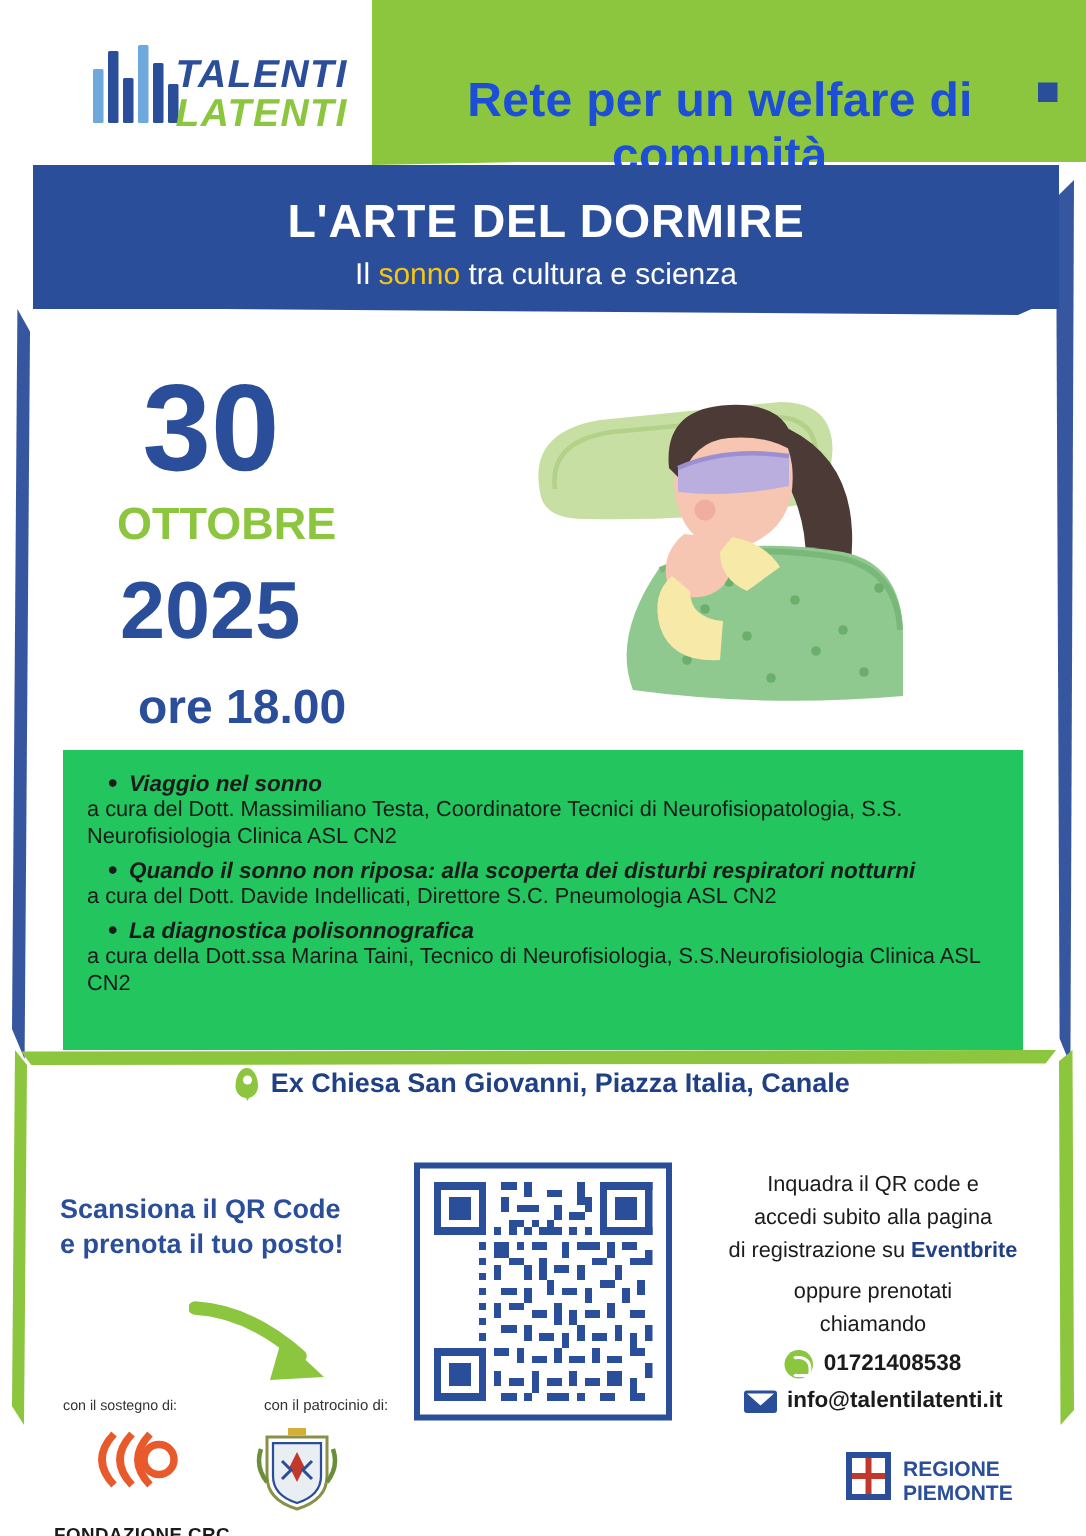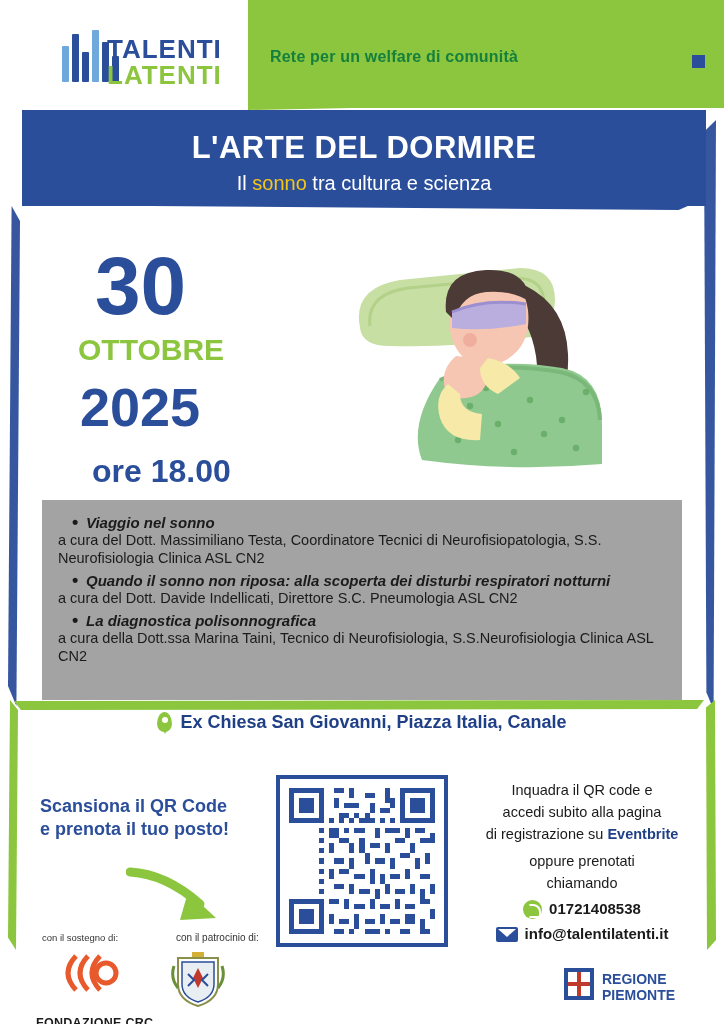--- a/index.html
+++ b/index.html
@@ -20,38 +20,39 @@
     position:absolute;left:248px;top:0;width:476px;height:108px;
     background:#8cc63e;
   }
   .header-green-trim{
     position:absolute;left:248px;top:94px;width:476px;height:16px;
     background:#8cc63e;
     clip-path:polygon(0 0,100% 0,100% 40%,0 100%);
   }
   .header-title{
     position:absolute;left:270px;top:48px;width:420px;
-    color:#15803d;font-size:16px;font-weight:bold;
+    color:#1d4ed8;font-size:32px;font-weight:bold;
     letter-spacing:.2px;
+    text-align:center;
   }
   .header-square{
     position:absolute;left:692px;top:55px;width:13px;height:13px;
     background:#2b4e9b;
   }
   
   .logo-wrap{position:absolute;left:62px;top:30px;width:180px;height:62px;}
   .logo-bars{position:absolute;left:0;top:0;width:62px;height:56px;}
   .logo-bars i{position:absolute;bottom:4px;width:7px;background:#2b4e9b;display:block;border-radius:1px;}
   .logo-bars i:nth-child(1){left:0px;height:36px;background:#6fa8dc;}
   .logo-bars i:nth-child(2){left:10px;height:48px;background:#2b4e9b;}
   .logo-bars i:nth-child(3){left:20px;height:30px;background:#2b4e9b;}
   .logo-bars i:nth-child(4){left:30px;height:52px;background:#6fa8dc;}
   .logo-bars i:nth-child(5){left:40px;height:40px;background:#2b4e9b;}
   .logo-bars i:nth-child(6){left:50px;height:26px;background:#2b4e9b;}
-  .logo-text{position:absolute;left:45px;top:6px;line-height:1.0;}
+  .logo-text{position:absolute;left:55px;top:6px;line-height:1.0;font-style:italic;}
   .logo-text .l1{font-size:26px;font-weight:bold;color:#2b4e9b;letter-spacing:1px;}
   .logo-text .l2{font-size:26px;font-weight:bold;color:#8cc63e;letter-spacing:1px;}
   
   .blue-band{
     position:absolute;left:22px;top:110px;width:684px;height:96px;
     background:#2b4e9b;
   }
   .blue-band:after{
     content:"";position:absolute;left:0;top:88px;width:684px;height:12px;
     background:#2b4e9b;
@@ -81,21 +82,21 @@
   }
   .date-hour{
     position:absolute;left:92px;top:455px;
     font-size:32px;font-weight:bold;color:#2b4e9b;line-height:1;
   }
   
   .illo{position:absolute;left:330px;top:228px;width:300px;height:250px;}
   
   .talks{
     position:absolute;left:42px;top:500px;width:640px;height:200px;
-    background:#a3a3a3;
+    background:#22c55e;
     padding:12px 16px 0 16px;
     box-sizing:border-box;
   }
   .talk-title{
     font-size:15px;font-style:italic;font-weight:bold;color:#1b1b1b;
     margin:2px 0 1px 28px;position:relative;
   }
   .talk-title:before{
     content:"•";position:absolute;left:-14px;top:-2px;font-size:18px;font-style:normal;
   }

